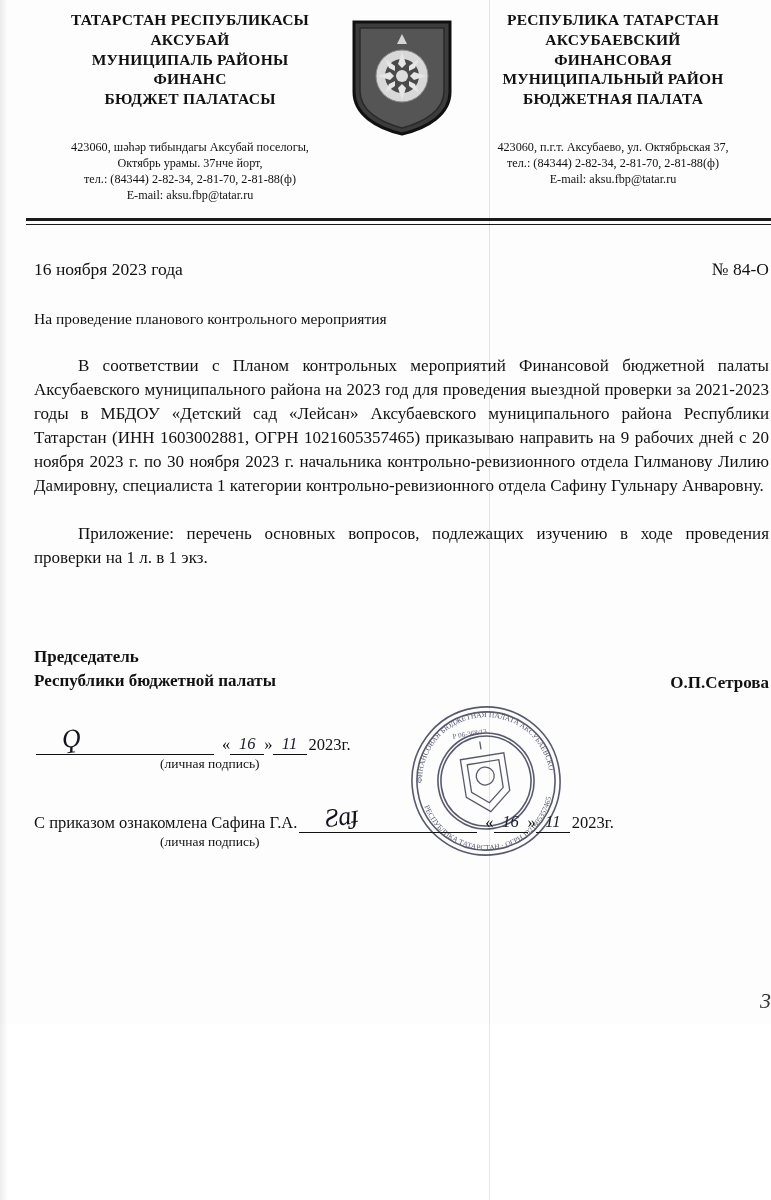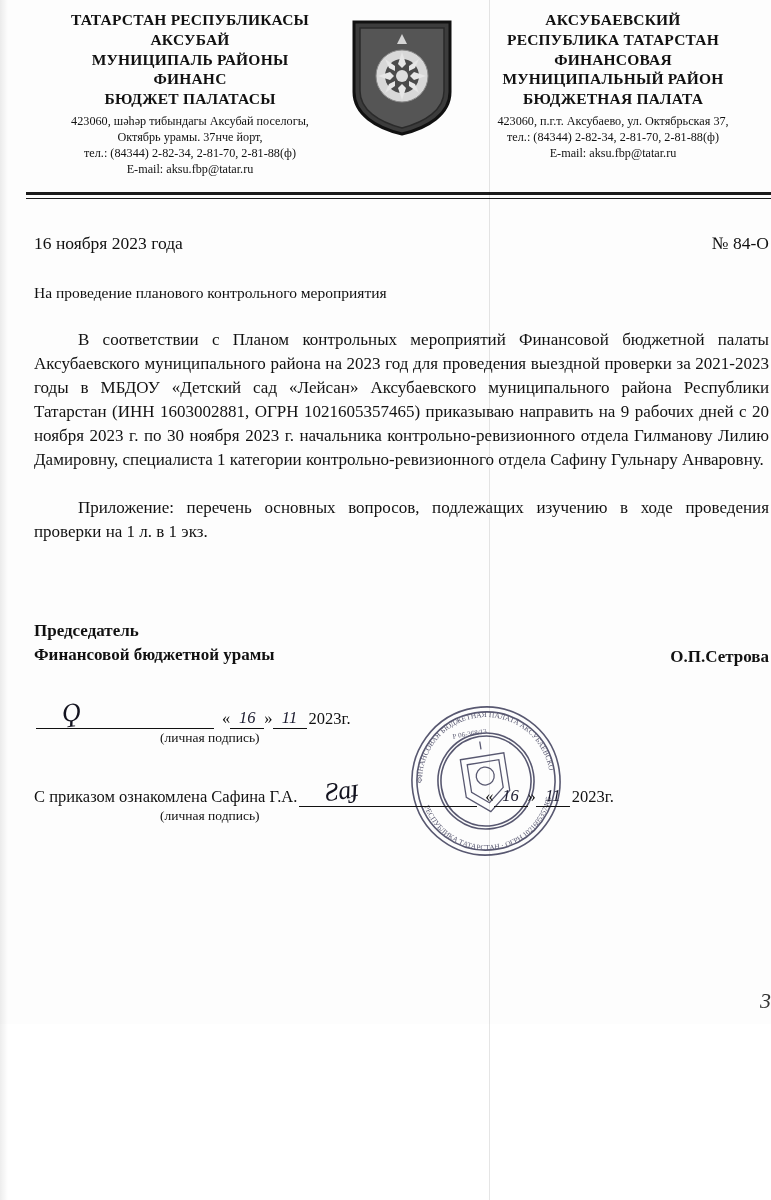--- a/index.html
+++ b/index.html
@@ -38,21 +38,21 @@
   }
   .hdr-col.left { padding-left: 6px; }
   .hdr-col.right { padding-right: 6px; }
   .hdr-title {
     font-weight: bold;
     font-size: 15.5px;
     line-height: 1.28;
     letter-spacing: .2px;
   }
   .hdr-contacts {
-    margin-top: 4px;
+    margin-top: 30px;
     font-size: 12.2px;
     line-height: 1.32;
   }
   .hdr-contacts .line { white-space: nowrap; }
 
   
   .emblem-wrap {
     width: 120px;
     display: flex;
     justify-content: center;
@@ -254,22 +254,22 @@
           <path d="M35 75 L45 68 L45 63 L39 66 Z"></path>
           <path d="M69 75 L59 68 L59 63 L65 66 Z"></path>
         </g>
         <circle cx="52" cy="58" r="6" fill="#ddd"></circle>
         <path d="M52 16 L57 26 H47 Z" fill="#d5d5d5"></path>
       </svg>
     </div>
 
     <div class="hdr-col right">
       <div class="hdr-title">
+        <div>РЕСПУБЛИКА ТАТАРСТАН</div>
         <div>АКСУБАЕВСКИЙ</div>
-        <div>РЕСПУБЛИКА ТАТАРСТАН</div>
         <div>ФИНАНСОВАЯ</div>
         <div>МУНИЦИПАЛЬНЫЙ РАЙОН</div>
         <div>БЮДЖЕТНАЯ ПАЛАТА</div>
       </div>
       <div class="hdr-contacts">
         <div class="line">423060, п.г.т. Аксубаево, ул. Октябрьская 37,</div>
         <div class="line">тел.: (84344) 2-82-34, 2-81-70, 2-81-88(ф)</div>
         <div class="line">E-mail: aksu.fbp@tatar.ru</div>
       </div>
     </div>
@@ -286,21 +286,21 @@
 
   <div class="subject">На проведение планового контрольного мероприятия</div>
 
   <div class="para">В соответствии с Планом контрольных мероприятий Финансовой бюджетной палаты Аксубаевского муниципального района на 2023 год для проведения выездной проверки за 2021-2023 годы в МБДОУ «Детский сад «Лейсан» Аксубаевского муниципального района Республики Татарстан (ИНН 1603002881, ОГРН 1021605357465) приказываю направить на 9 рабочих дней с 20 ноября 2023 г. по 30 ноября 2023 г. начальника контрольно-ревизионного отдела Гилманову Лилию Дамировну, специалиста 1 категории контрольно-ревизионного отдела Сафину Гульнару Анваровну.</div>
 
   <div class="para second">Приложение: перечень основных вопросов, подлежащих изучению в ходе проведения проверки на 1 л. в 1 экз.</div>
 
   <div class="sig-block">
     <div class="sig-left">
       <div>Председатель</div>
-      <div>Финансовой бюджетной урамы</div>
+      <div>Республики бюджетной палаты</div>
     </div>
     <div class="sig-right">О.П.Сетрова</div>
   </div>
 
   <svg class="stamp" viewBox="0 0 200 190">
     <g transform="rotate(-9 100 95)" fill="none" stroke="#2b2b4a" stroke-width="1.6">
       <circle cx="100" cy="95" r="74"></circle>
       <circle cx="100" cy="95" r="69"></circle>
       <circle cx="100" cy="95" r="48"></circle>
       <circle cx="100" cy="95" r="45"></circle>

